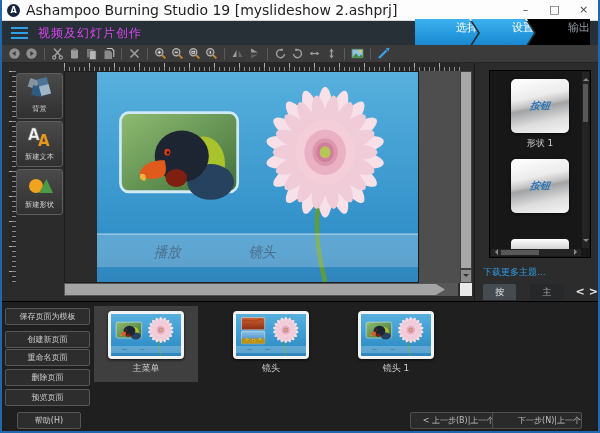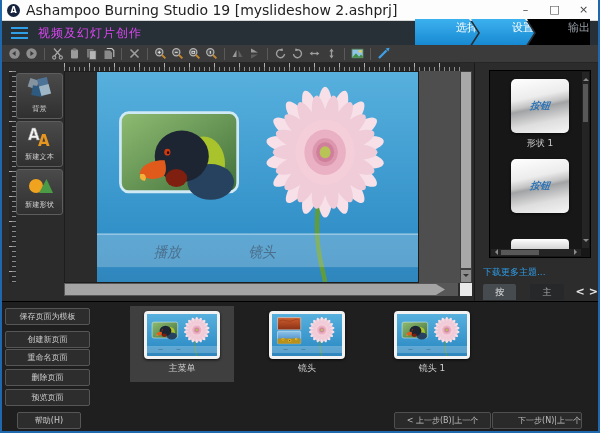--- a/index.html
+++ b/index.html
@@ -81,21 +81,21 @@
   .rptabs{position:absolute;left:0;top:219px;width:100%;height:19px;display:flex;align-items:center;}
   .rptab{height:16px;line-height:16px;text-align:center;font-size:9px;border-radius:2px 2px 0 0;padding:0 8px;}
   .rptab.on{background:#464b50;color:#eaeaea;margin-left:8px;}
   .rptab.off{background:#26282a;color:#a8a8a8;margin-left:14px;}
   .rparr{color:#e8e8e8;font-size:11px;font-weight:bold;margin-left:10px;}
   .rparr span{margin:0 2px;}
   
   .bottom{position:absolute;left:0;top:301px;width:100%;height:132px;background:#1f1f1f;border-top:1px solid #000;}
   .abtn{position:absolute;left:3px;width:85px;height:17px;background:#2d2d2d;border:1px solid #565656;
         border-radius:2px;color:#cfcfcf;font-size:8px;text-align:center;line-height:15px;white-space:nowrap;}
-  .thumb{position:absolute;top:4px;width:104px;height:76px;text-align:center;margin-left:36px;}
+  .thumb{position:absolute;top:4px;width:104px;height:76px;text-align:center;}
   .thumb.sel{background:#3f3f3f;}
   .tframe{width:76px;height:48px;margin:5px auto 0;border:3px solid #f2f2f2;border-radius:4px;
           box-shadow:0 1px 3px rgba(0,0,0,.8);overflow:hidden;background:#3391c9;}
   .tframe svg{display:block;width:70px;height:42px;}
   .tlabel{font-size:9px;color:#cccccc;margin-top:3px;}
   .fbtn{position:absolute;height:17px;background:#2a2a2a;border:1px solid #4f4f4f;border-radius:2px;
         color:#bdbdbd;font-size:8px;text-align:center;line-height:15px;white-space:nowrap;}
 </style>
 </head>
 <body>
@@ -674,17 +674,17 @@
               <rect y="163" width="356" height="34" fill="#ffffff" opacity="0.22"></rect>
               <rect y="163" width="356" height="1.5" fill="#ffffff" opacity="0.35"></rect>
               <rect x="58" y="177" width="22" height="4" fill="#3a5a75" opacity="0.55"></rect>
               <rect x="150" y="177" width="20" height="4" fill="#3a5a75" opacity="0.55"></rect>
             </svg>
           </div>
           <div class="tlabel">镜头 1</div>
         </div>
       </div>
     <div class="abtn" style="left:15px;top:110px;width:64px;">帮助(H)</div>
-    <div class="fbtn" style="left:392px;top:110px;width:97px;">&lt; 上一步(B)|上一个</div>
+    <div class="fbtn" style="left:408px;top:110px;width:97px;">&lt; 上一步(B)|上一个</div>
     <div class="fbtn" style="left:490px;top:110px;width:90px;text-align:right;">下一步(N)|上一个</div>
   </div>
 
 </div>
 
 </body></html>

